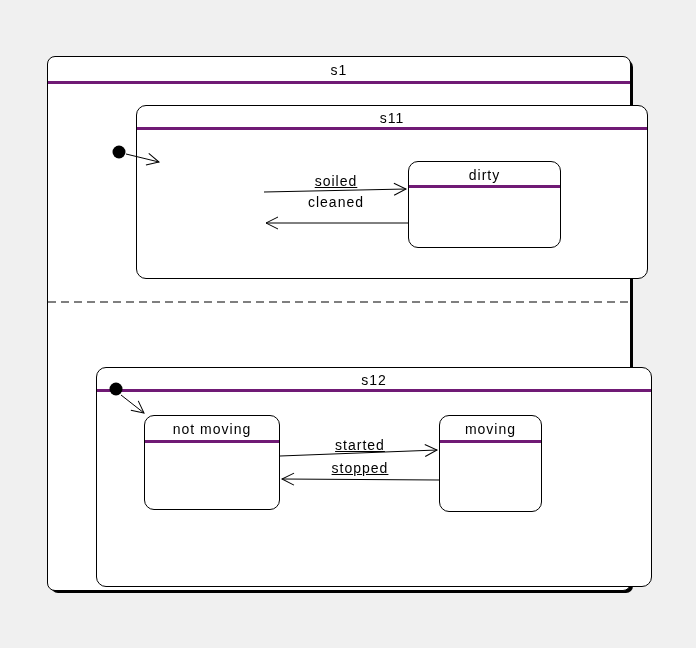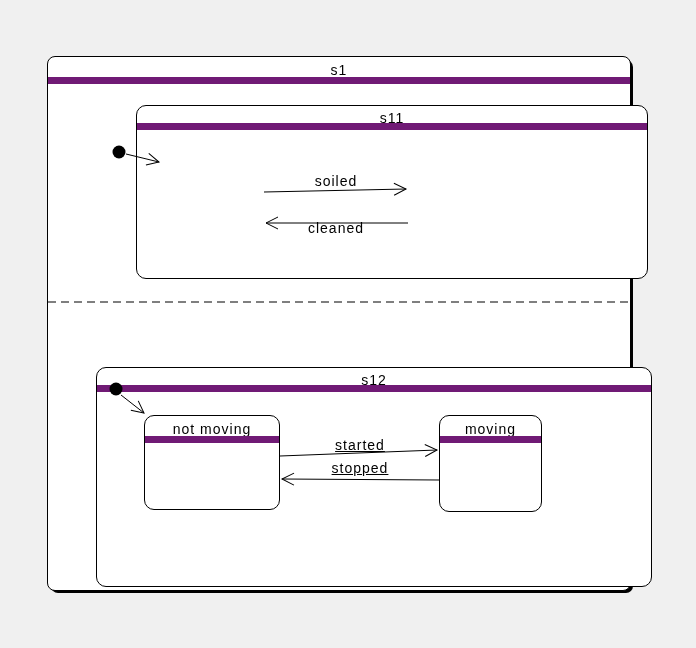--- a/index.html
+++ b/index.html
@@ -13,21 +13,21 @@
   .canvas { position: relative; width: 696px; height: 648px; }
 
   .state {
     position: absolute;
     background: #ffffff;
     border: 1px solid #000000;
     box-sizing: border-box;
   }
   .state-title {
     width: 100%;
-    border-bottom: 7px solid #701a75;
+    border-bottom: 3px solid #701a75;
     box-sizing: border-box;
     text-align: center;
     font-size: 14px;
     letter-spacing: 1px;
     white-space: nowrap;
     overflow: hidden;
   }
 
   
   .s1 { left: 47px; top: 56px; width: 584px; height: 535px;
@@ -59,42 +59,45 @@
 
   
   .tlabel {
     position: absolute;
     transform: translateX(-50%);
     font-size: 14px;
     letter-spacing: 1px;
     line-height: 16px;
     white-space: nowrap;
   }
-  .lbl-soiled  { left: 336px; top: 173px; }
-  .lbl-cleaned { left: 336px; top: 220px; }
+  .lbl-soiled  { left: 336px; top: 173px; text-decoration: underline; }
+  .lbl-cleaned { left: 336px; top: 194px; }
   .lbl-started { left: 360px; top: 437px; text-decoration: underline; }
   .lbl-stopped { left: 360px; top: 460px; text-decoration: underline; }
 </style>
 </head>
 <body>
 
 <div class="canvas">
 
   <div class="state s1">
     <div class="state-title">s1</div>
   </div>
 
   <div class="state s11">
     <div class="state-title">s11</div>
   </div>
 
   <div class="state s12">
     <div class="state-title">s12</div>
   </div>
 
+  <div class="state dirty">
+    <div class="state-title">dirty</div>
+  </div>
 
   <div class="state moving">
     <div class="state-title">moving</div>
   </div>
   <div class="state notmoving">
     <div class="state-title">not moving</div>
   </div>
 
   <svg class="connectors" viewBox="0 0 696 648" xmlns="http://www.w3.org/2000/svg">
     <defs>

